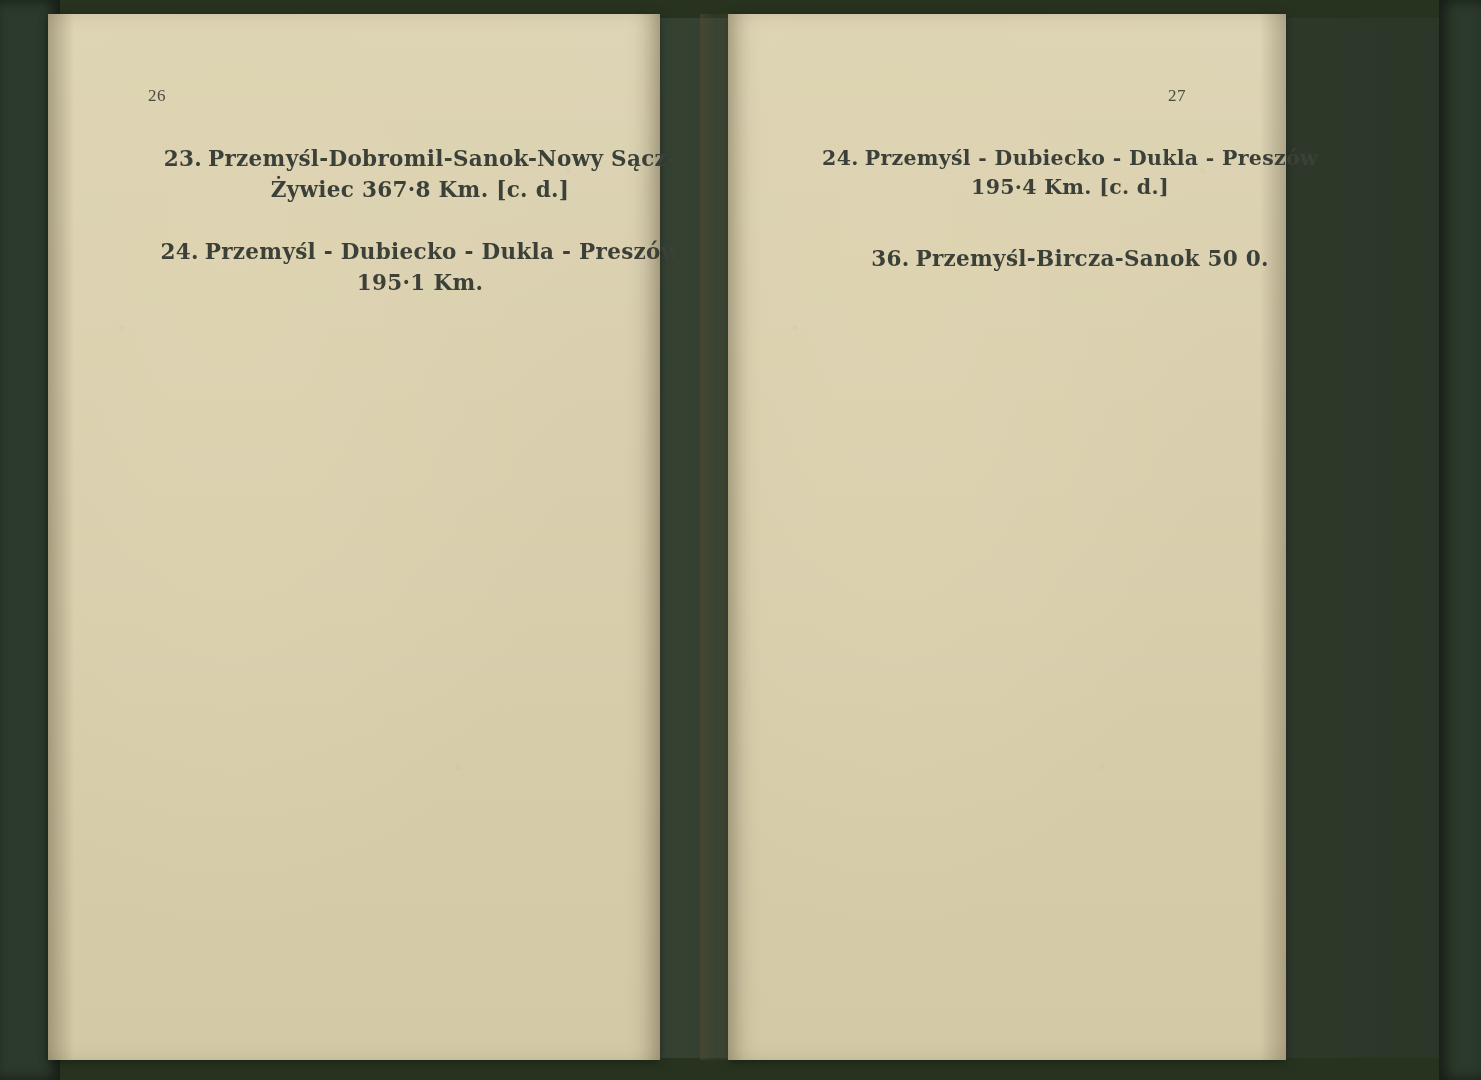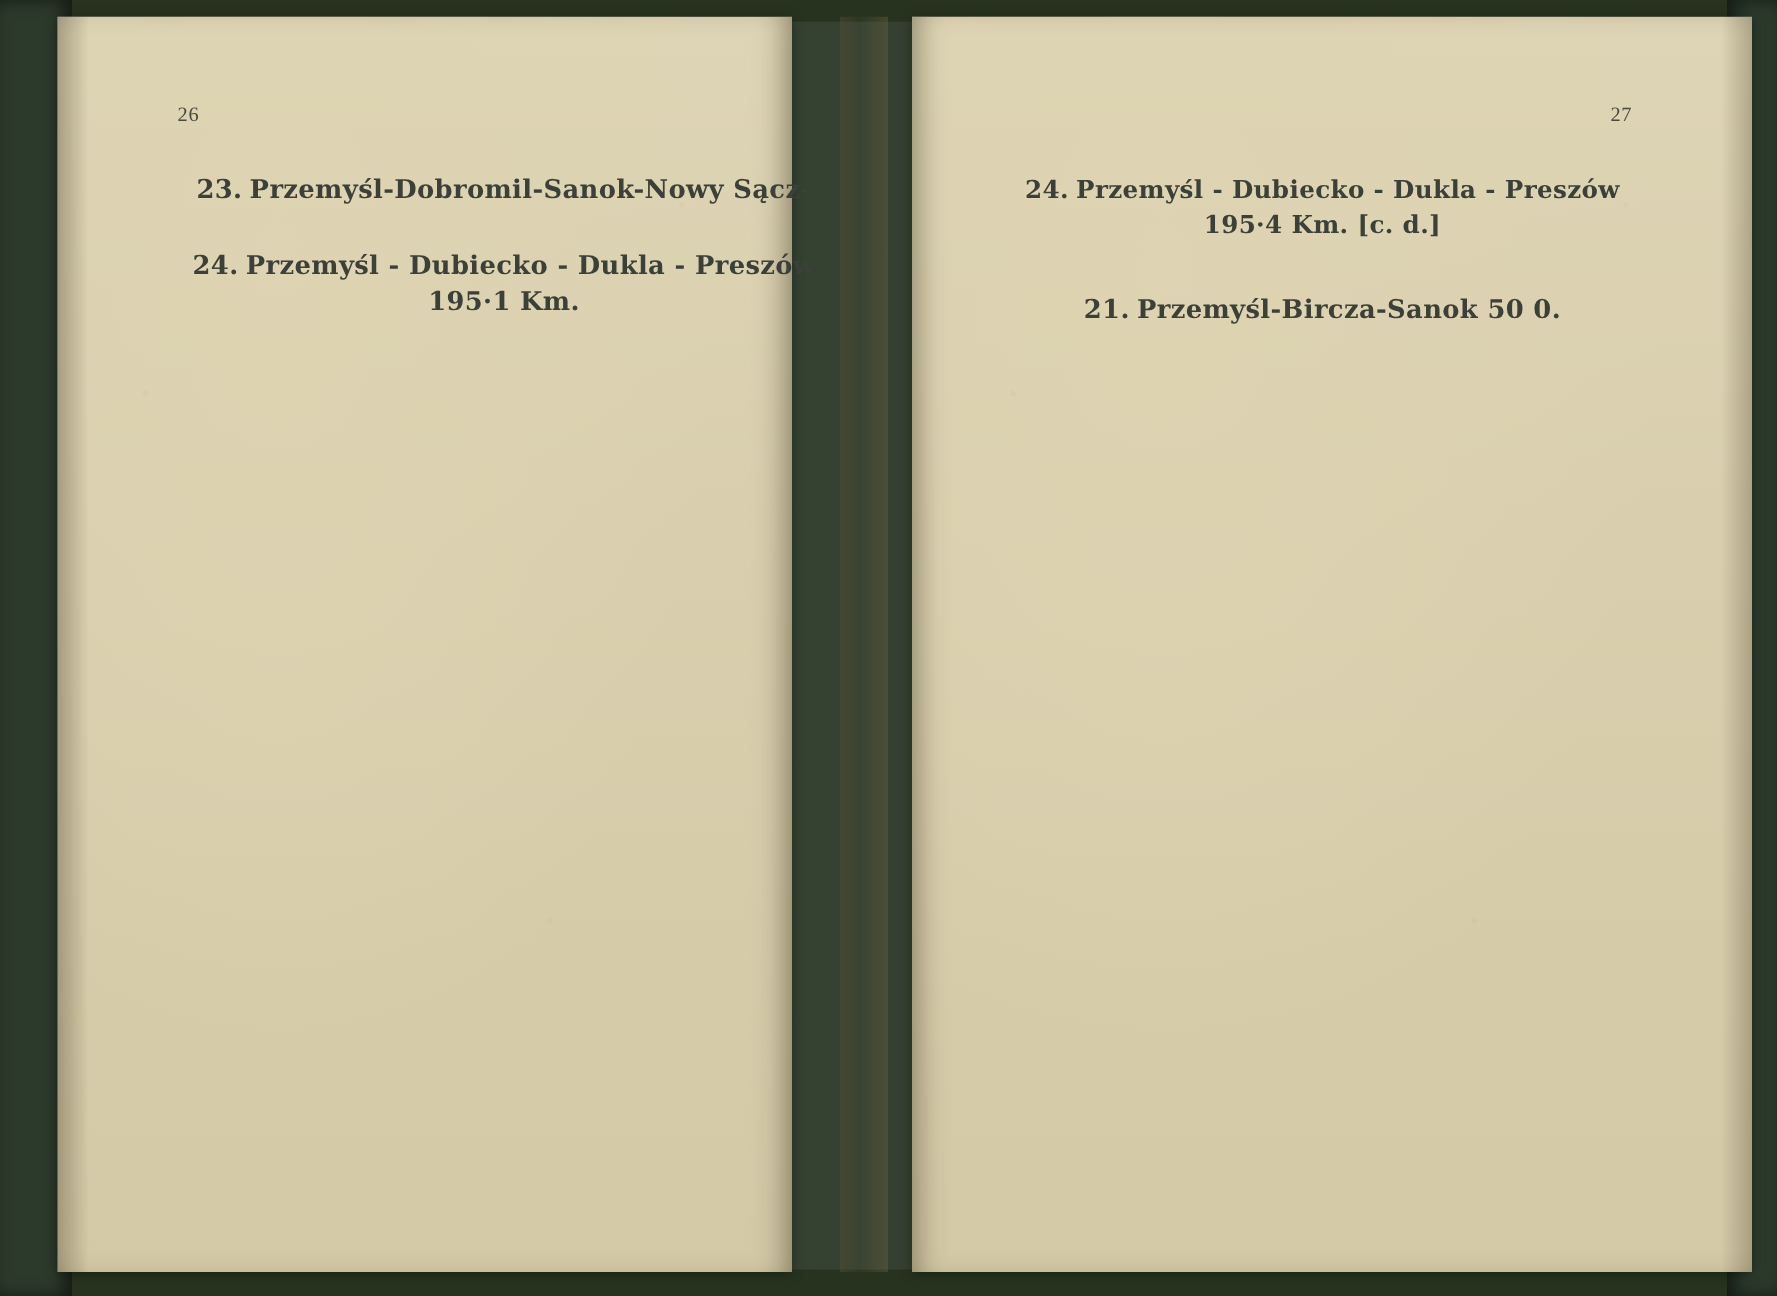--- a/index.html
+++ b/index.html
@@ -50,22 +50,22 @@
       linear-gradient(180deg, #ded5b6 0%, #d9cfae 40%, #d4c9a6 100%);
     color: #3a4038;
   }
   .page-left {
     left: 48px;
     width: 612px;
     box-shadow: inset -18px 0 26px -14px rgba(60,50,30,.55),
                 0 2px 10px rgba(0,0,0,.35);
   }
   .page-right {
-    left: 760px;
-    width: 700px;
+    left: 728px;
+    width: 558px;
     box-shadow: inset 16px 0 24px -12px rgba(60,50,30,.5),
                 0 2px 10px rgba(0,0,0,.35);
   }
   .gutter {
     position: absolute;
     left: 700px; top: 14px;
     width: 40px; height: 1046px;
     background: linear-gradient(90deg, rgba(90,78,52,.45), rgba(140,126,92,.05) 40%, rgba(120,105,70,.35) 100%);
     pointer-events: none;
   }
@@ -125,20 +125,21 @@
   <div class="cover-right"></div>
 
   <div class="page page-left">
     <div class="grain"></div>
     <div class="edge-shadow-l"></div>
     <div class="folio folio-left">26</div>
     <div class="content-left">
       <div>
         <h2 class="sec-title">
           <span class="num">23.</span><span>Przemyśl-Dobromil-Sanok-Nowy Sącz-</span><br>
+          <span>Żywiec 367·8 Km. [c. d.]</span>
         </h2>
         <div></div>
       </div>
 
       <div style="height:26px"></div>
 
       <div>
         <h2 class="sec-title">
           <span class="num">24.</span><span>Przemyśl - Dubiecko - Dukla - Preszów</span><br>
           <span>195·1 Km.</span>
@@ -160,21 +161,21 @@
           <span class="num">24.</span><span>Przemyśl - Dubiecko - Dukla - Preszów</span><br>
           <span>195·4 Km. [c. d.]</span>
         </h2>
         <div></div>
       </div>
 
       <div style="height:36px"></div>
 
       <div>
         <h2 class="sec-title">
-          <span class="num">21.</span><span>Przemyśl-Bircza-Sanok 50 0.</span>
+          <span class="num">36.</span><span>Przemyśl-Bircza-Sanok 50 0.</span>
         </h2>
         <div></div>
       </div>
 
       <div style="height:36px"></div>
 
     </div>
   </div>
 </div>
 

